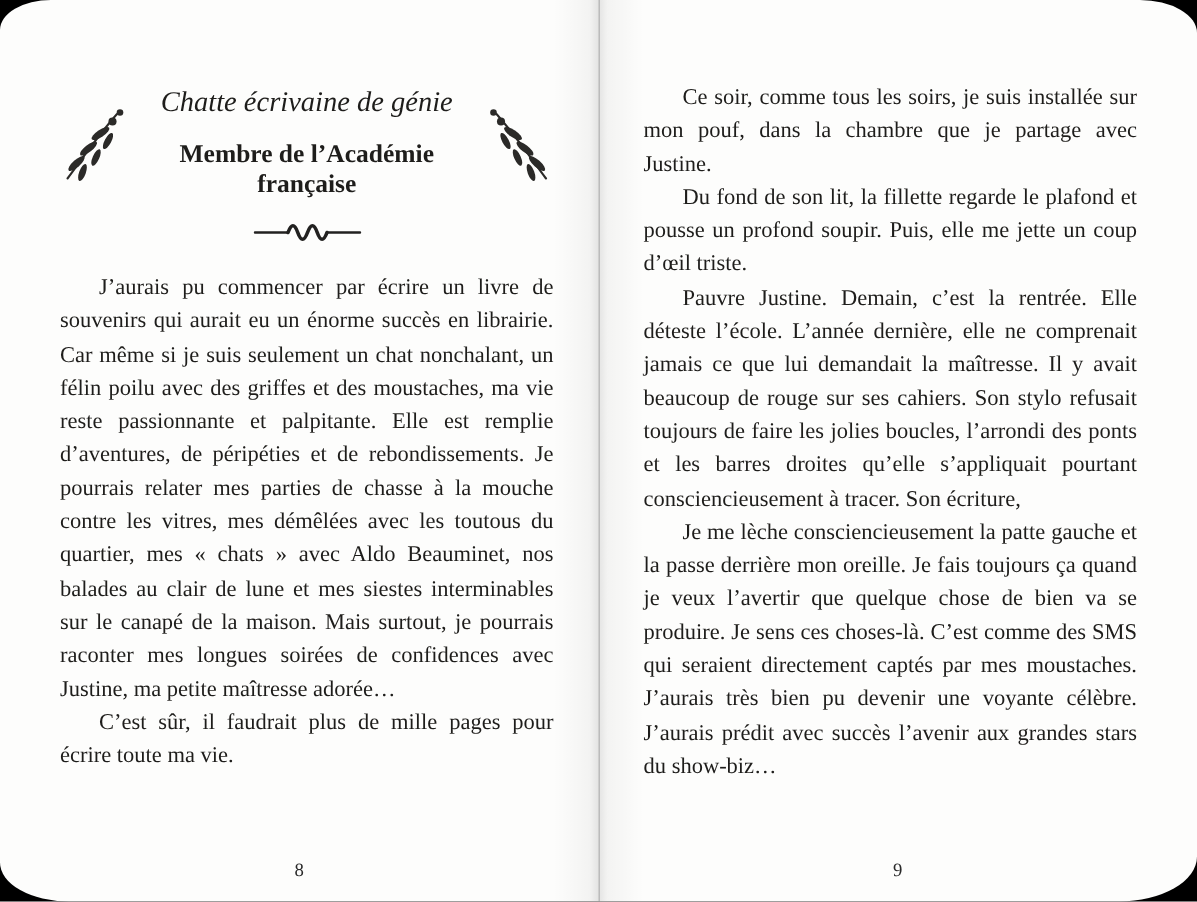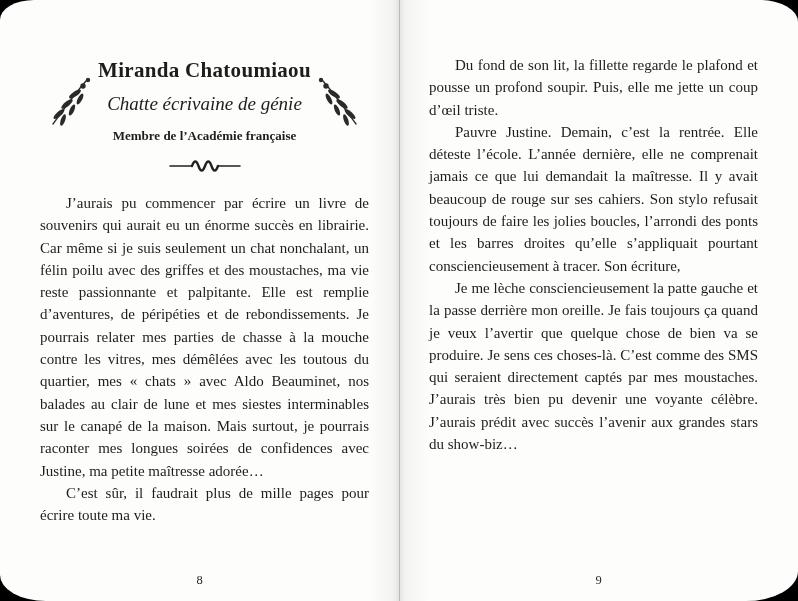--- a/index.html
+++ b/index.html
@@ -61,21 +61,21 @@
     margin-bottom: 10px;
     white-space: nowrap;
   }
   .chapter-subtitle {
     font-style: italic;
     font-size: 19px;
     margin-bottom: 13px;
   }
   .chapter-affiliation {
     font-weight: 700;
-    font-size: 13px;
+    font-size: 17px;
   }
   .divider { text-align: center; margin: 15px 0 19px; line-height: 0; }
 
   .body-text p {
     font-size: 15px;
     line-height: 22.3px;
     text-align: justify;
     text-indent: 26px;
     hyphens: auto;
     -webkit-hyphens: auto;
@@ -110,21 +110,20 @@
               <ellipse transform="rotate(-38 19 31)" cx="19" cy="31" rx="7" ry="2.4"></ellipse>
               <ellipse transform="rotate(-66 24 37)" cx="24" cy="37" rx="6" ry="2.2"></ellipse>
               <ellipse transform="rotate(-34 27 21)" cx="27" cy="21" rx="7" ry="2.4"></ellipse>
               <ellipse transform="rotate(-62 32 26)" cx="32" cy="26" rx="6" ry="2.2"></ellipse>
               <circle cx="35" cy="13" r="2.7"></circle>
               <circle cx="40" cy="7" r="2.2"></circle>
             </g>
           </svg>
         </span>
         <div class="header-text">
-          <div class="chapter-title">Miranda Chatoumiaou</div>
           <div class="chapter-subtitle">Chatte écrivaine de génie</div>
           <div class="chapter-affiliation">Membre de l’Académie française</div>
         </div>
         <span class="branch right">
           <svg viewBox="0 0 44 56" width="44" height="56" aria-hidden="true">
             <g stroke="#2b2a28" stroke-width="1.4" fill="none" stroke-linecap="round">
               <path d="M5,51 C14,39 24,24 38,8"></path>
             </g>
             <g fill="#2b2a28">
               <ellipse transform="rotate(-42 11 41)" cx="11" cy="41" rx="7" ry="2.4"></ellipse>
@@ -150,20 +149,21 @@
     <div class="body-text">
       <p>J’aurais pu commencer par écrire un livre de souvenirs qui aurait eu un énorme succès en librairie. Car même si je suis seulement un chat nonchalant, un félin poilu avec des griffes et des moustaches, ma vie reste passionnante et palpitante. Elle est remplie d’aventures, de péripéties et de rebondissements. Je pourrais relater mes parties de chasse à la mouche contre les vitres, mes démêlées avec les toutous du quartier, mes « chats » avec Aldo Beauminet, nos balades au clair de lune et mes siestes interminables sur le canapé de la maison. Mais surtout, je pourrais raconter mes longues soirées de confidences avec Justine, ma petite maîtresse adorée…</p>
       <p>C’est sûr, il faudrait plus de mille pages pour écrire toute ma vie.</p>
     </div>
 
     <div class="page-number">8</div>
   </div>
 
   <div class="page right">
     <div class="body-text">
+      <p>Ce soir, comme tous les soirs, je suis installée sur mon pouf, dans la chambre que je partage avec Justine.</p>
       <p>Du fond de son lit, la fillette regarde le plafond et pousse un profond soupir. Puis, elle me jette un coup d’œil triste.</p>
       <p>Pauvre Justine. Demain, c’est la rentrée. Elle déteste l’école. L’année dernière, elle ne comprenait jamais ce que lui demandait la maîtresse. Il y avait beaucoup de rouge sur ses cahiers. Son stylo refusait toujours de faire les jolies boucles, l’arrondi des ponts et les barres droites qu’elle s’appliquait pourtant consciencieusement à tracer. Son écriture,</p>
       <p>Je me lèche consciencieusement la patte gauche et la passe derrière mon oreille. Je fais toujours ça quand je veux l’avertir que quelque chose de bien va se produire. Je sens ces choses-là. C’est comme des SMS qui seraient directement captés par mes moustaches. J’aurais très bien pu devenir une voyante célèbre. J’aurais prédit avec succès l’avenir aux grandes stars du show-biz…</p>
     </div>
 
     <div class="page-number">9</div>
   </div>
 </div>
 
 </body></html>

